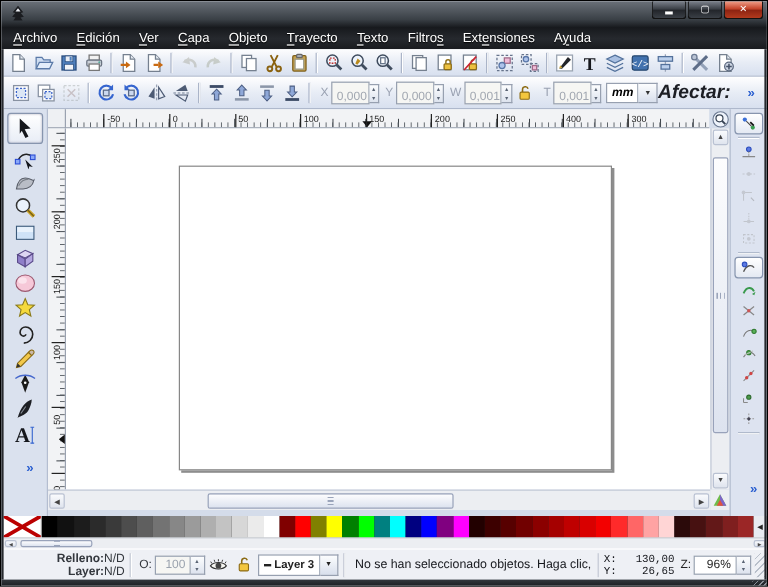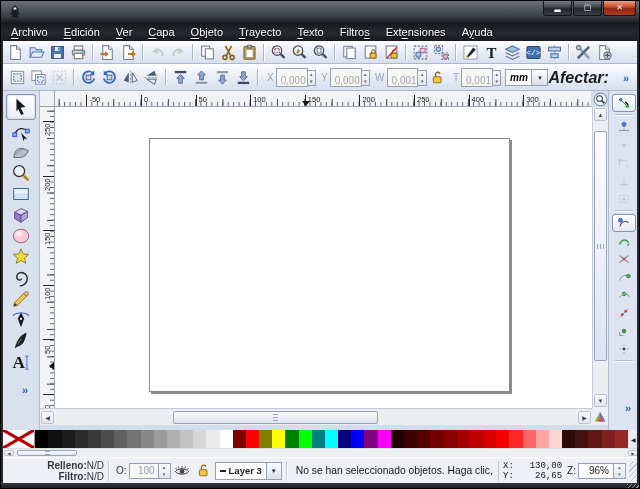--- a/index.html
+++ b/index.html
@@ -787,21 +787,21 @@
     <div class="sarrow" style="left:1px;top:1px;width:10px;height:6px;font-size:4px;">◀</div>
     <div class="thumb" style="left:14px;top:1px;width:60px;height:6px;">
         <div class="griph" style="height:4px;"></div>
       </div>
     <div class="sarrow" style="right:1px;top:1px;width:10px;height:6px;font-size:4px;">▶</div>
   </div>
 
   <div class="statusbar">
     <div class="fs">
       <div><span class="fslab">Relleno:</span><span class="fsval">N/D</span></div>
-      <div><span class="fslab">Filtro:</span><span class="fsval">N/D</span></div>
+      <div><span class="fslab">Layer:</span><span class="fsval">N/D</span></div>
     </div>
     <div class="vsep"></div>
     <span class="olab">O:</span>
     <div class="onum">
         <span>100</span>
       </div>
     <div class="spin">
         <span>▲</span>
         <span>▼</span>
       </div>

